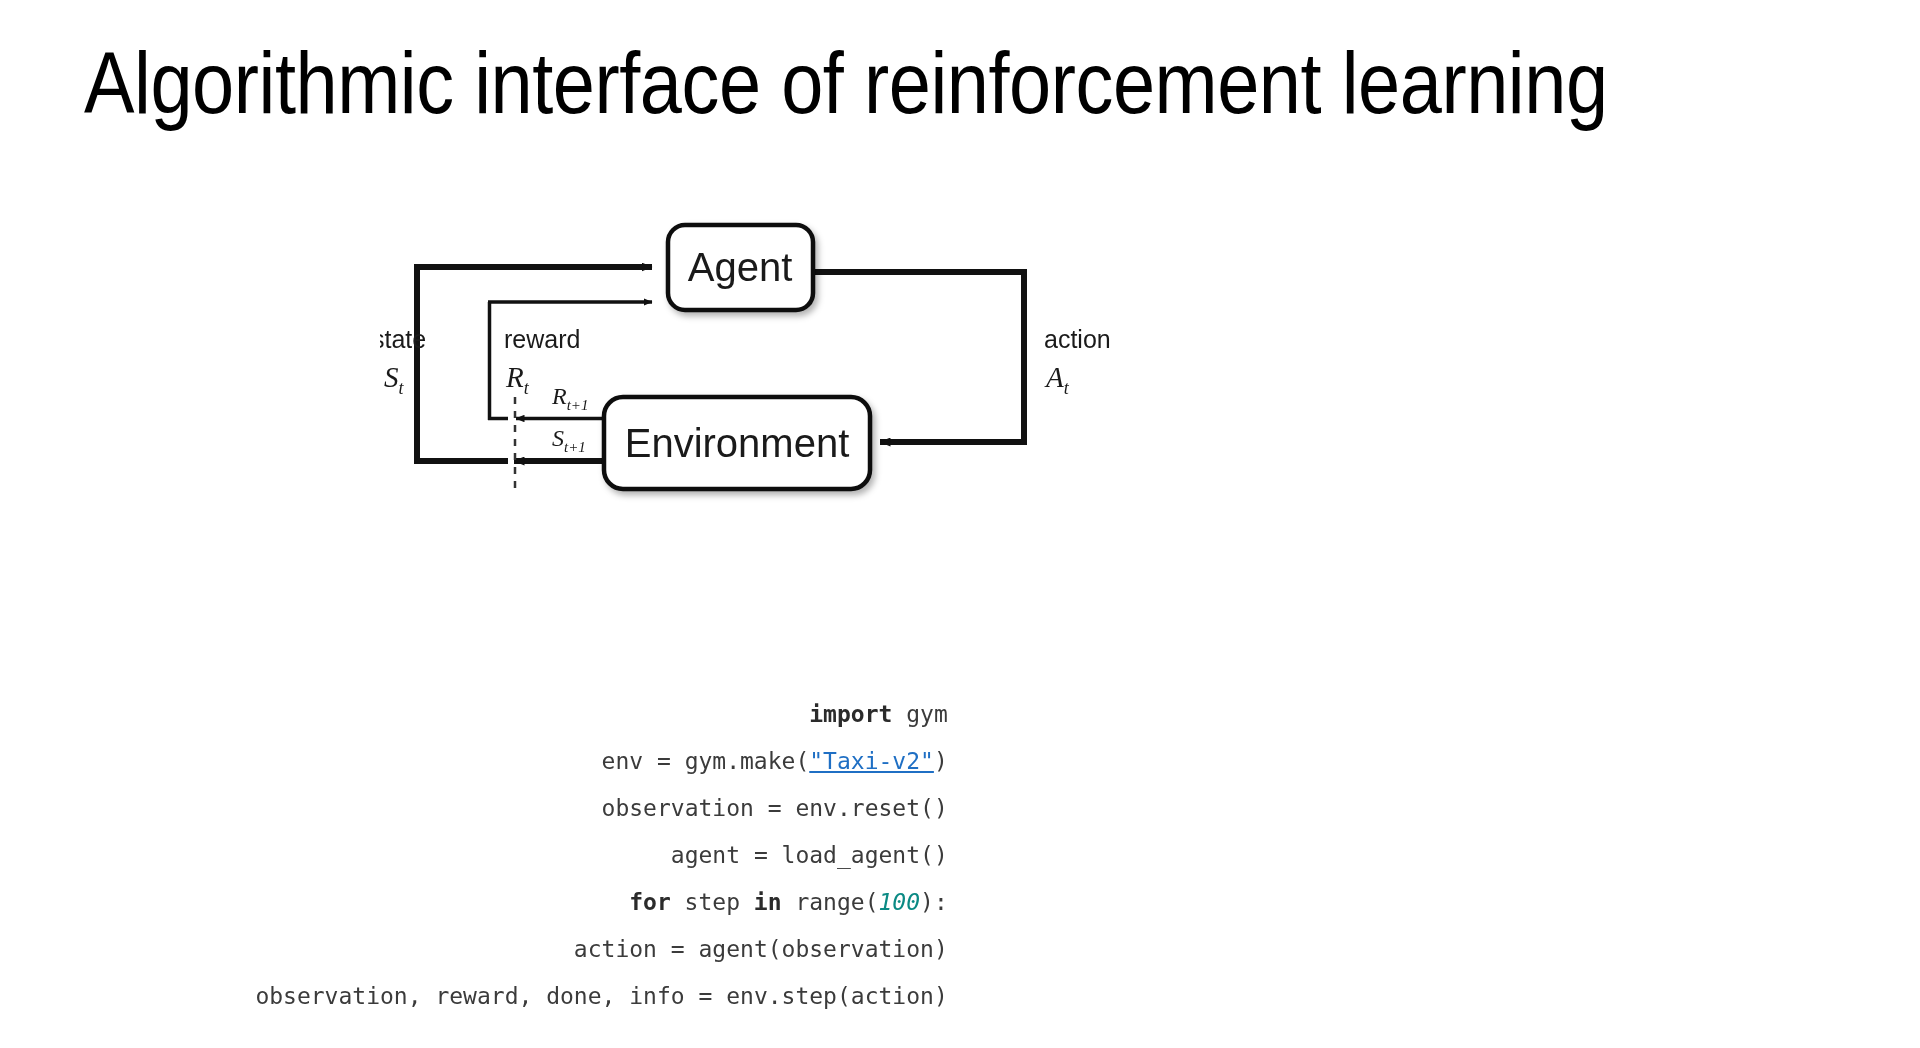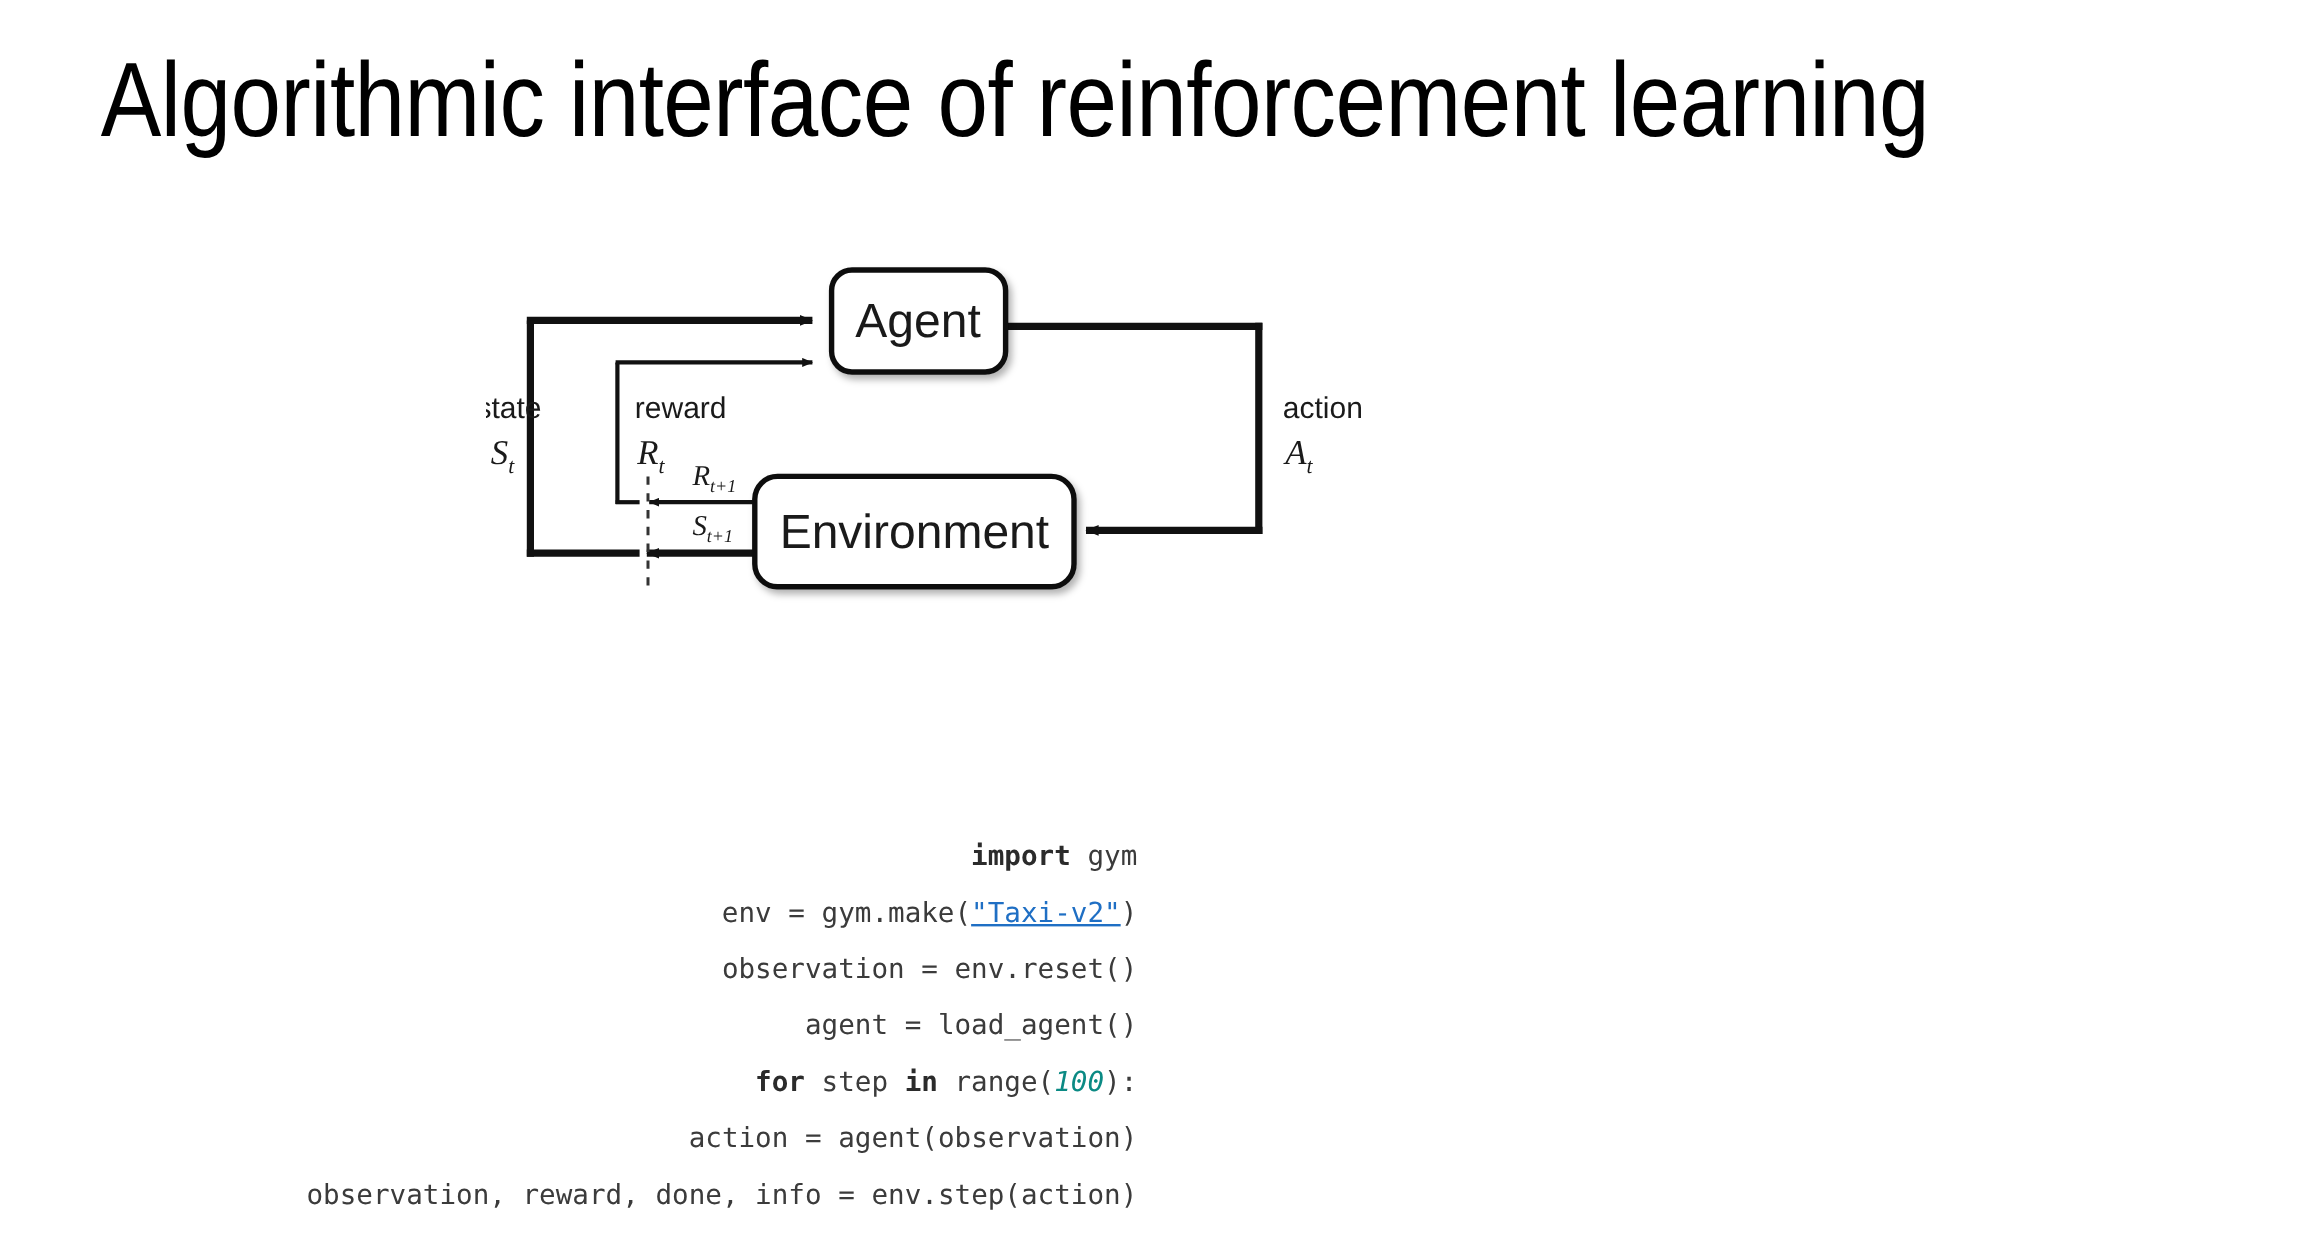--- a/index.html
+++ b/index.html
@@ -33,21 +33,20 @@
     transform-origin: left center;
   }
 
   
   #rl-diagram {
     position: absolute;
     left: 380px;
     top: 205px;
     width: 1100px;
     height: 320px;
-    margin-left: 25px;
   }
   #rl-diagram svg {
     display: block;
     width: 1100px;
     height: 320px;
   }
   .box-label {
     font-family: "Liberation Sans", sans-serif;
     font-size: 40px;
     fill: #1a1a1a;

